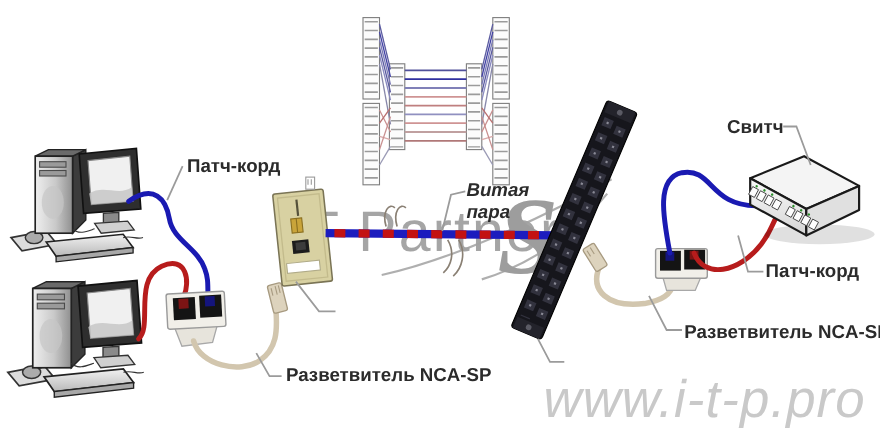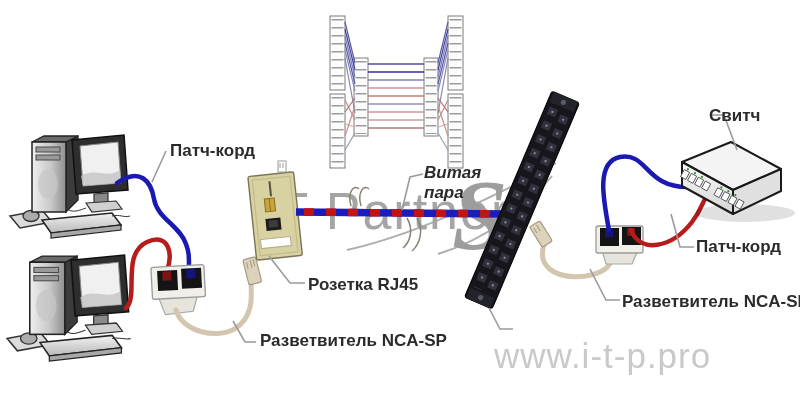--- a/index.html
+++ b/index.html
@@ -1,21 +1,21 @@
 <!DOCTYPE html>
 <html><head>
 <meta charset="utf-8">
 <style>
   html,body{margin:0;padding:0;background:#fff;}
   #canvas{position:relative;width:800px;height:403px;background:#ffffff;overflow:hidden;
           font-family:"Liberation Sans","DejaVu Sans",sans-serif;}
   .wm-brand{position:absolute;left:260px;top:181px;font-size:52px;letter-spacing:2px;
             color:#a5a5a5;white-space:nowrap;z-index:1;font-weight:400;}
-  .wm-site{position:absolute;left:494px;top:336px;font-size:35px;letter-spacing:1px;
-           color:#c9c9c9;white-space:nowrap;z-index:4;font-weight:400;}
+  .wm-site{position:absolute;left:494px;top:336px;font-size:48px;letter-spacing:1px;
+           color:#c9c9c9;white-space:nowrap;z-index:4;font-weight:400;font-style:italic;}
   .lbl{position:absolute;font-size:17px;font-weight:bold;color:#2b2b2b;white-space:nowrap;z-index:5;}
   .lbl span{display:block;line-height:20px;}
   svg.layer{position:absolute;left:0;top:0;z-index:3;}
   svg.wmlayer{position:absolute;left:0;top:0;z-index:1;}
 </style>
 </head>
 <body>
 
 <div id="canvas">
 
@@ -248,22 +248,21 @@
       <path d="M256,342 L245,342 L233,321"></path>
       <path d="M423,174 L410,177 L402,210"></path>
       <path d="M513,329 L500,329 L489,308"></path>
       <path d="M712,115 L724,115 L737,150"></path>
       <path d="M694,247 L680,247 L671,214"></path>
       <path d="M620,300 L606,300 L590,269"></path>
     </g>
   </svg>
 
   <div class="lbl" style="left:170px;top:141px;">Патч-корд</div>
-  <div class="lbl" style="left:308px;top:275px;">Розетка RJ45</div>
   <div class="lbl" style="left:260px;top:331px;">Разветвитель NCA-SP</div>
   <div class="lbl" style="left:424px;top:163px;font-style:italic;">
     <span>Витая</span>
     <span>пара</span>
   </div>
-  <div class="lbl" style="left:661px;top:106px;margin-left:48px;">Свитч</div>
+  <div class="lbl" style="left:661px;top:106px;">Свитч</div>
   <div class="lbl" style="left:696px;top:237px;">Патч-корд</div>
   <div class="lbl" style="left:622px;top:292px;">Разветвитель NCA-SP</div>
 </div>
 
 </body></html>

